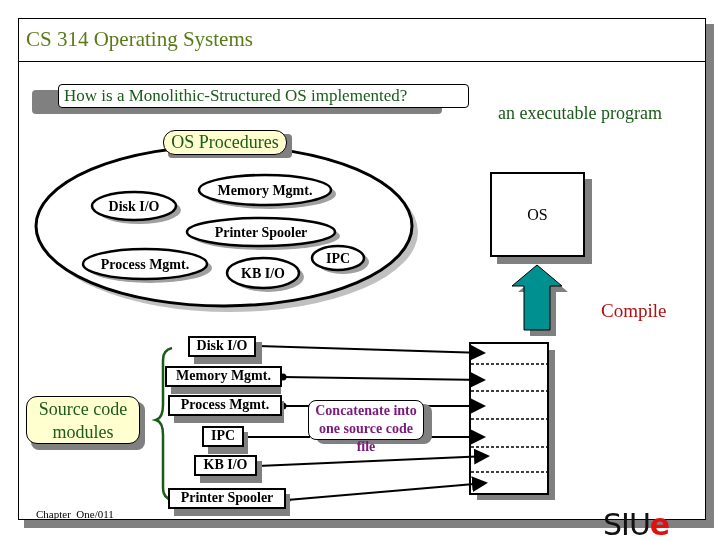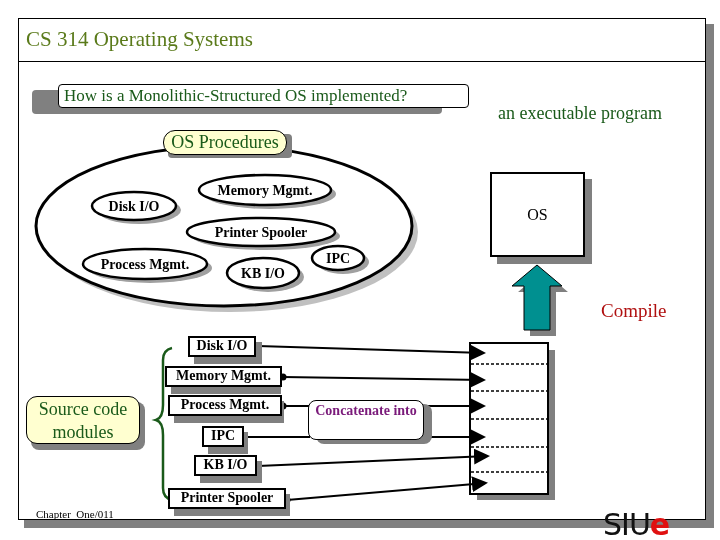--- a/index.html
+++ b/index.html
@@ -164,16 +164,17 @@
 
 <div class="mod-shadow" style="left:200px;top:461px;width:62px;height:22px;"></div>
 <div class="mod" style="left:194px;top:455px;width:63px;height:21px;">KB I/O</div>
 
 <div class="mod-shadow" style="left:174px;top:494px;width:116px;height:22px;"></div>
 <div class="mod" style="left:168px;top:488px;width:118px;height:21px;">Printer Spooler</div>
 
 <div class="concat-shadow"></div>
 <div class="concat-box">
   <div>Concatenate into</div>
+  <div>one source code file</div>
 </div>
 
 <div class="footer">Chapter_One/011</div>
 <div class="siue"><span>SIU</span><span class="e">e</span></div>
 
 </body></html>

